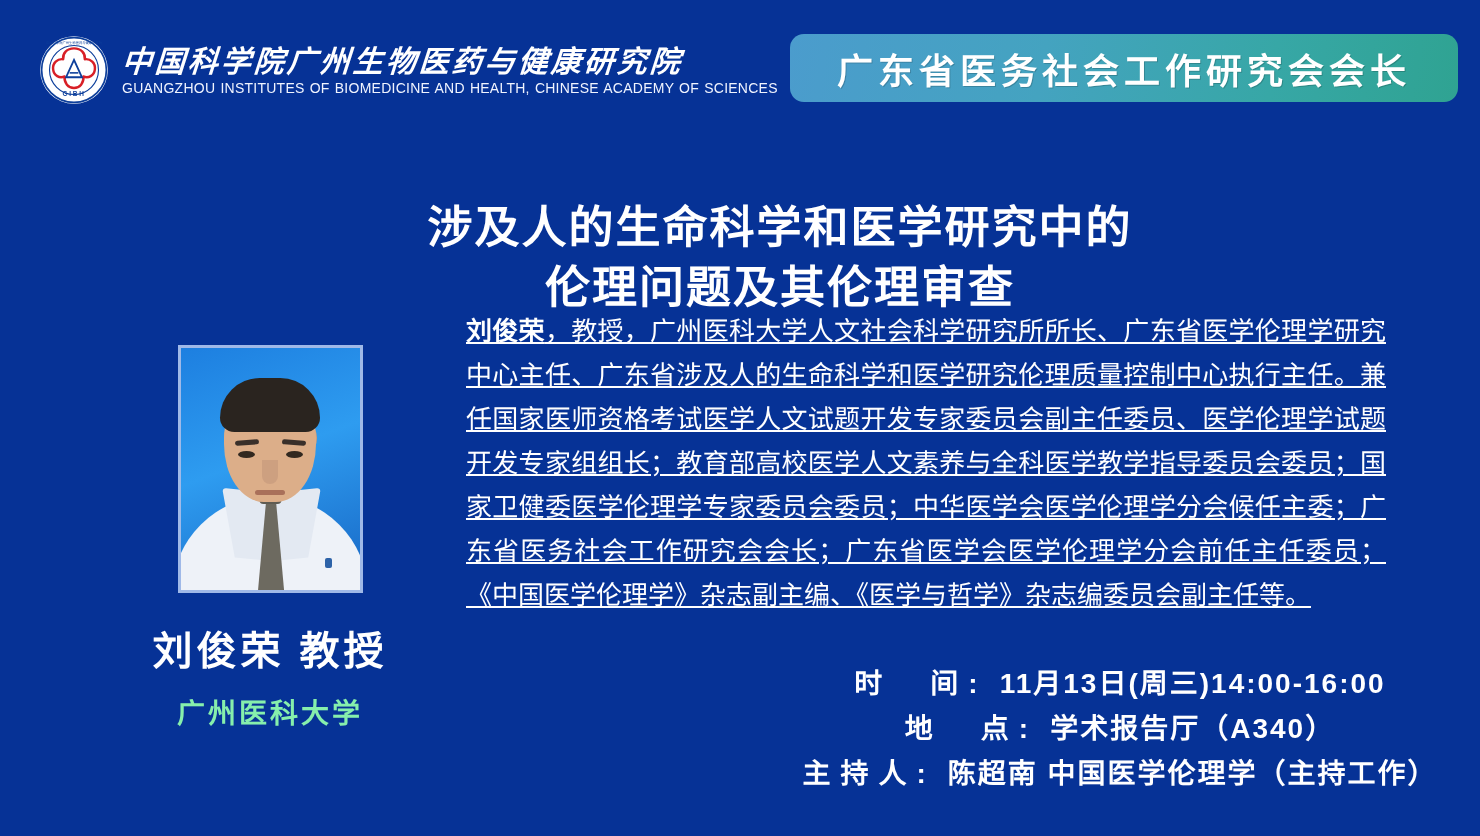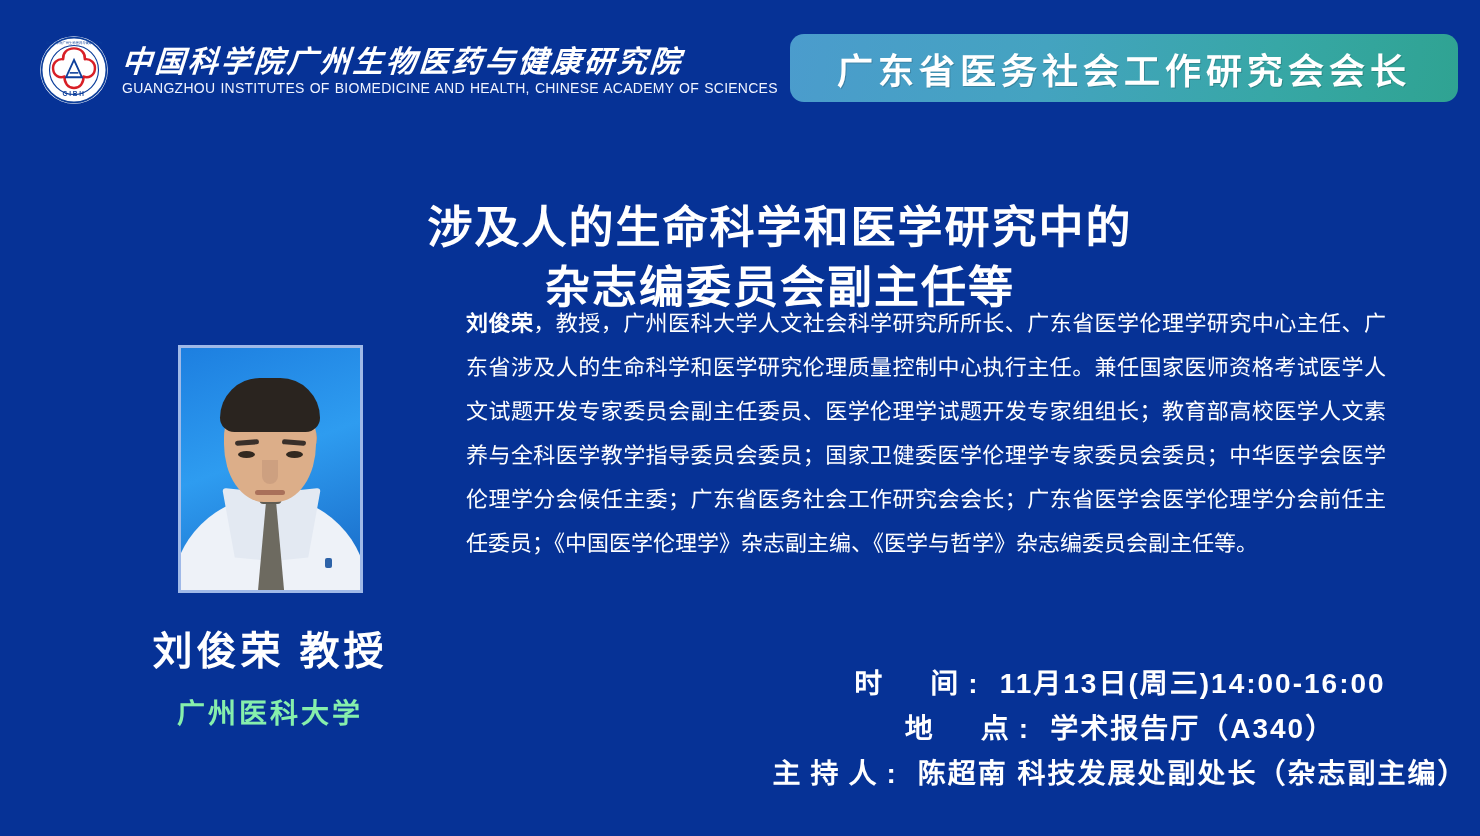--- a/index.html
+++ b/index.html
@@ -286,27 +286,28 @@
     font-size: 28px;
     font-weight: 700;
     letter-spacing: 3px;
     color: #86efac;
   }
 
   
   .bio {
     position: absolute;
     left: 466px;
-    top: 302px;
+    top: 309px;
     width: 920px;
-    font-size: 22px;
+    font-size: 26px;
     line-height: 44px;
     color: #ffffff;
     text-align: justify;
     text-justify: inter-ideograph;
+    text-decoration: underline;
   }
   .bio b {
     font-weight: 700;
   }
 
   
   .details {
     position: absolute;
     left: 790px;
     top: 666px;
@@ -363,21 +364,21 @@
       </div>
     </div>
 
     <div class="ribbon">
       <span class="ribbon-text">广东省医务社会工作研究会会长</span>
     </div>
   </div>
 
   <div class="title-wrap">
     <div class="title-line">涉及人的生命科学和医学研究中的</div>
-    <div class="title-line">杂志编委员会副主任等</div>
+    <div class="title-line">伦理问题及其伦理审查</div>
   </div>
 
   <div class="portrait-col">
     <div class="portrait-frame">
       <div class="p-shoulders"></div>
       <div class="p-collar-l"></div>
       <div class="p-collar-r"></div>
       <div class="p-tie"></div>
       <div class="p-tie-knot"></div>
       <div class="p-neck"></div>
@@ -403,17 +404,17 @@
     <div class="detail-row">
       <span class="detail-label">时　间:</span>
       <span class="detail-value">11月13日(周三)14:00-16:00</span>
     </div>
     <div class="detail-row">
       <span class="detail-label">地　点:</span>
       <span class="detail-value">学术报告厅（A340）</span>
     </div>
     <div class="detail-row">
       <span class="detail-label">主持人:</span>
-      <span class="detail-value">陈超南 科技发展处副处长（杂志副主编）</span>
+      <span class="detail-value">陈超南 中国医学伦理学（主持工作）</span>
     </div>
   </div>
 
 </div>
 
 </body></html>

